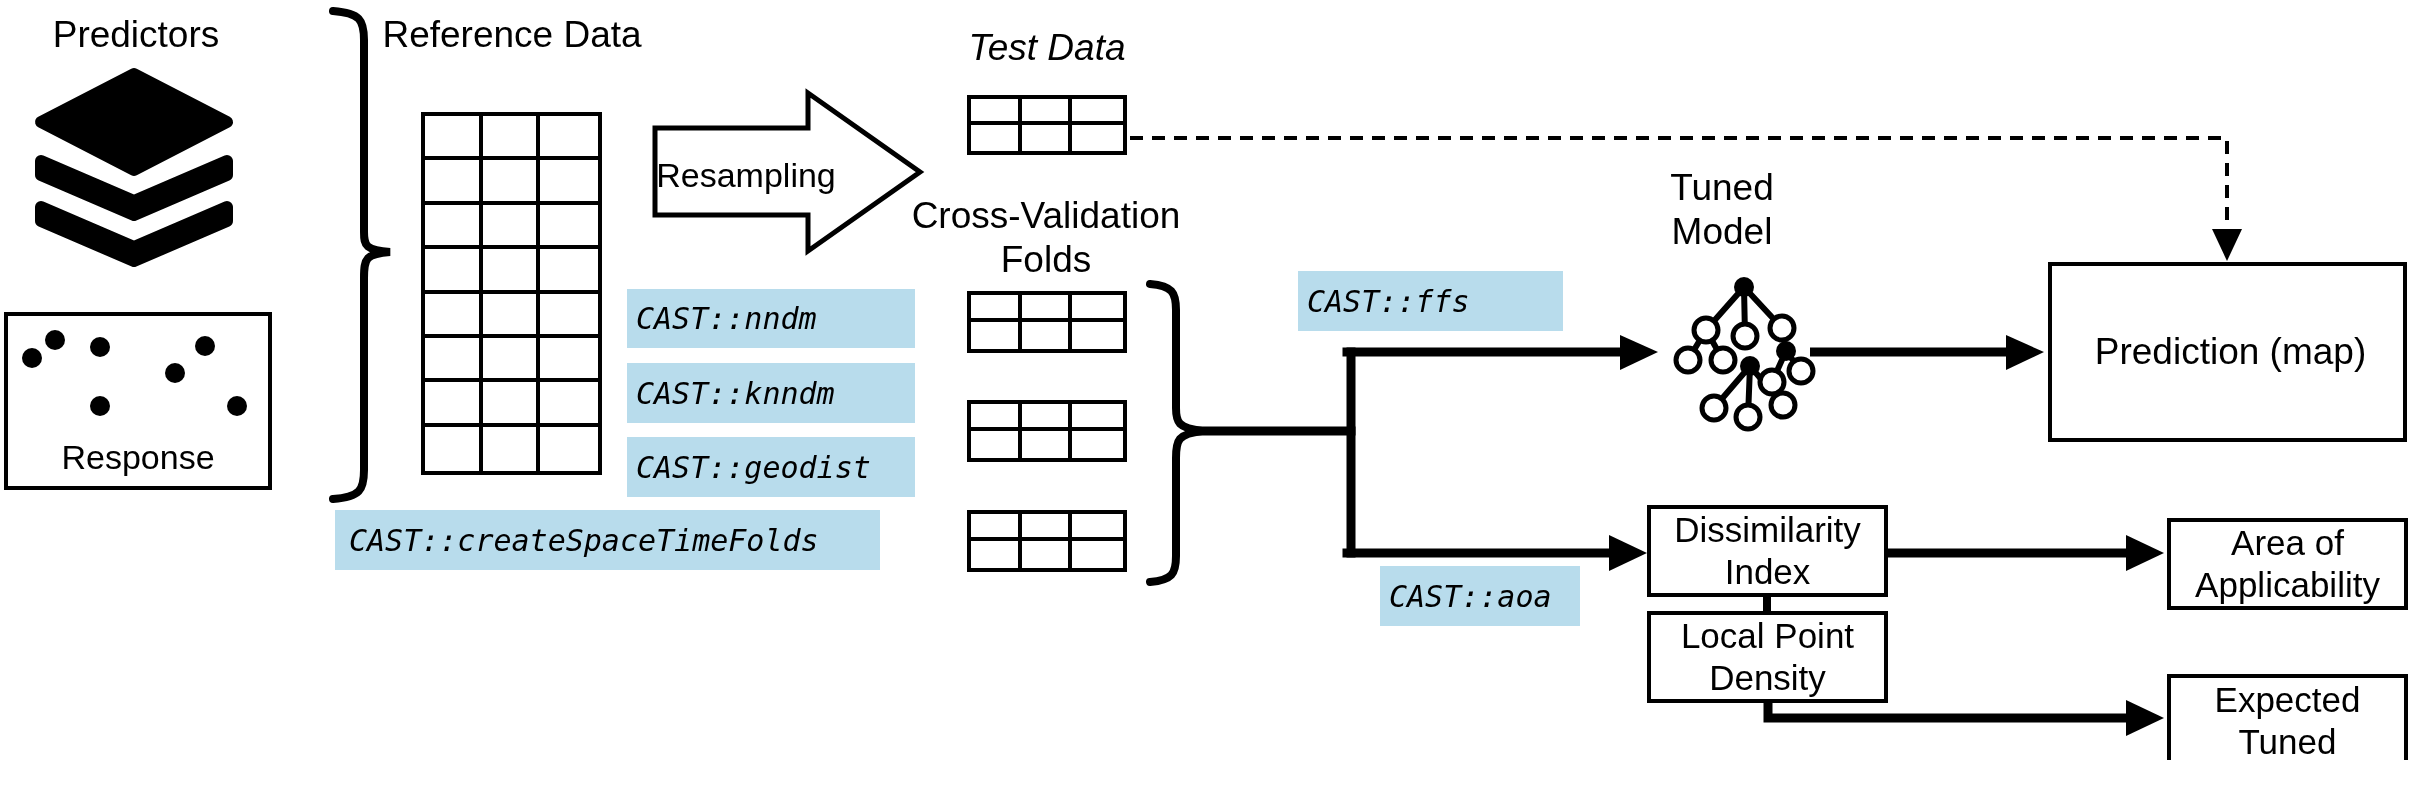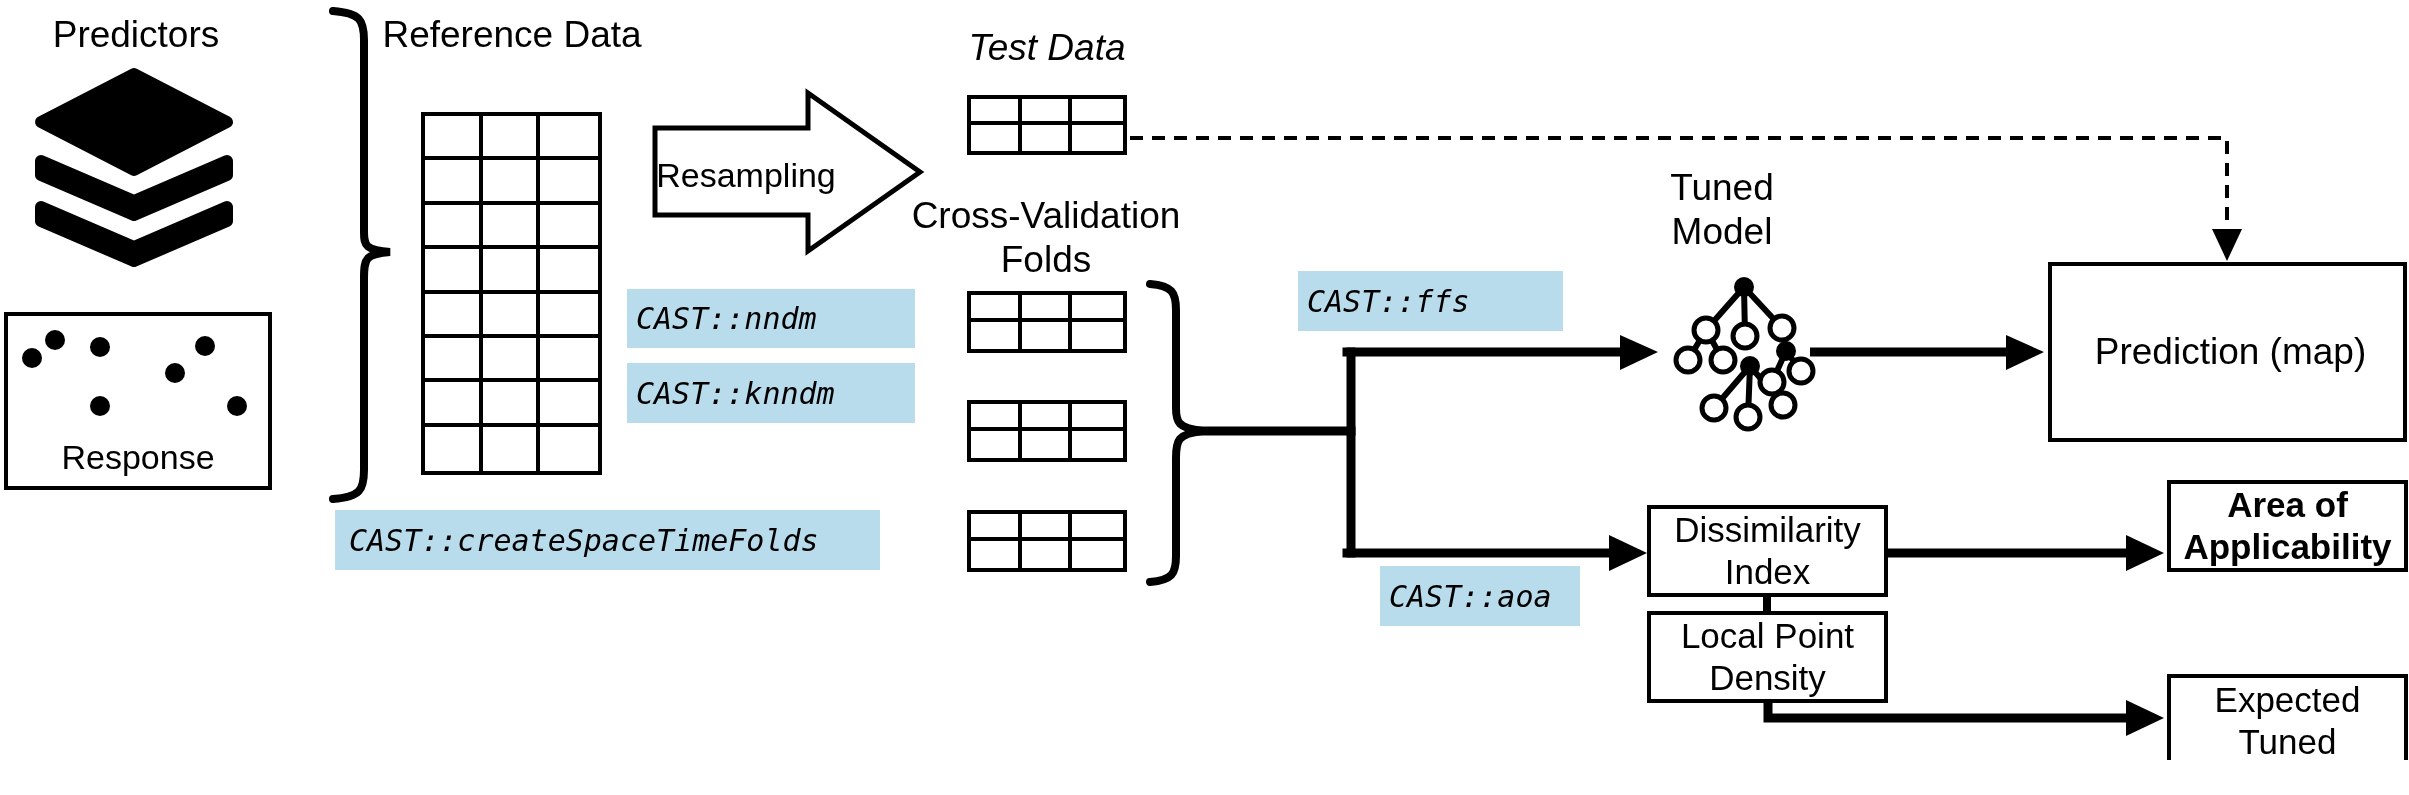--- a/index.html
+++ b/index.html
@@ -203,36 +203,37 @@
       <i></i>
       <i></i>
       <i></i>
       <i></i>
       <i></i>
       <i></i>
     </div>
 
   <div class="code" style="left:627px;  top:289px; width:288px; height:59px;">CAST::nndm</div>
   <div class="code" style="left:627px;  top:363px; width:288px; height:60px;">CAST::knndm</div>
+  <div class="code" style="left:627px;  top:437px; width:288px; height:60px;">CAST::geodist</div>
   <div class="code" style="left:335px;  top:510px; width:545px; height:60px; padding-left:14px;">CAST::createSpaceTimeFolds</div>
   <div class="code" style="left:1298px; top:271px; width:265px; height:60px;">CAST::ffs</div>
   <div class="code" style="left:1380px; top:566px; width:200px; height:60px;">CAST::aoa</div>
 
   <div class="wbox big" style="left:2048px; top:262px; width:359px; height:180px;">
     <div>Prediction (map)</div>
   </div>
   <div class="wbox" style="left:1647px; top:505px; width:241px; height:92px;">
     <div>Dissimilarity</div>
     <div>Index</div>
   </div>
   <div class="wbox" style="left:1647px; top:611px; width:241px; height:92px;">
     <div>Local Point</div>
     <div>Density</div>
   </div>
-  <div class="wbox" style="left:2167px; top:480px; width:241px; height:92px;font-weight:bold;">
+  <div class="wbox" style="left:2167px; top:518px; width:241px; height:92px;">
     <div>Area of</div>
     <div>Applicability</div>
   </div>
   <div class="wbox" style="left:2167px; top:674px; width:241px; height:93px;">
     <div>Expected</div>
     <div>Tuned</div>
   </div>
 
 </div>
 

